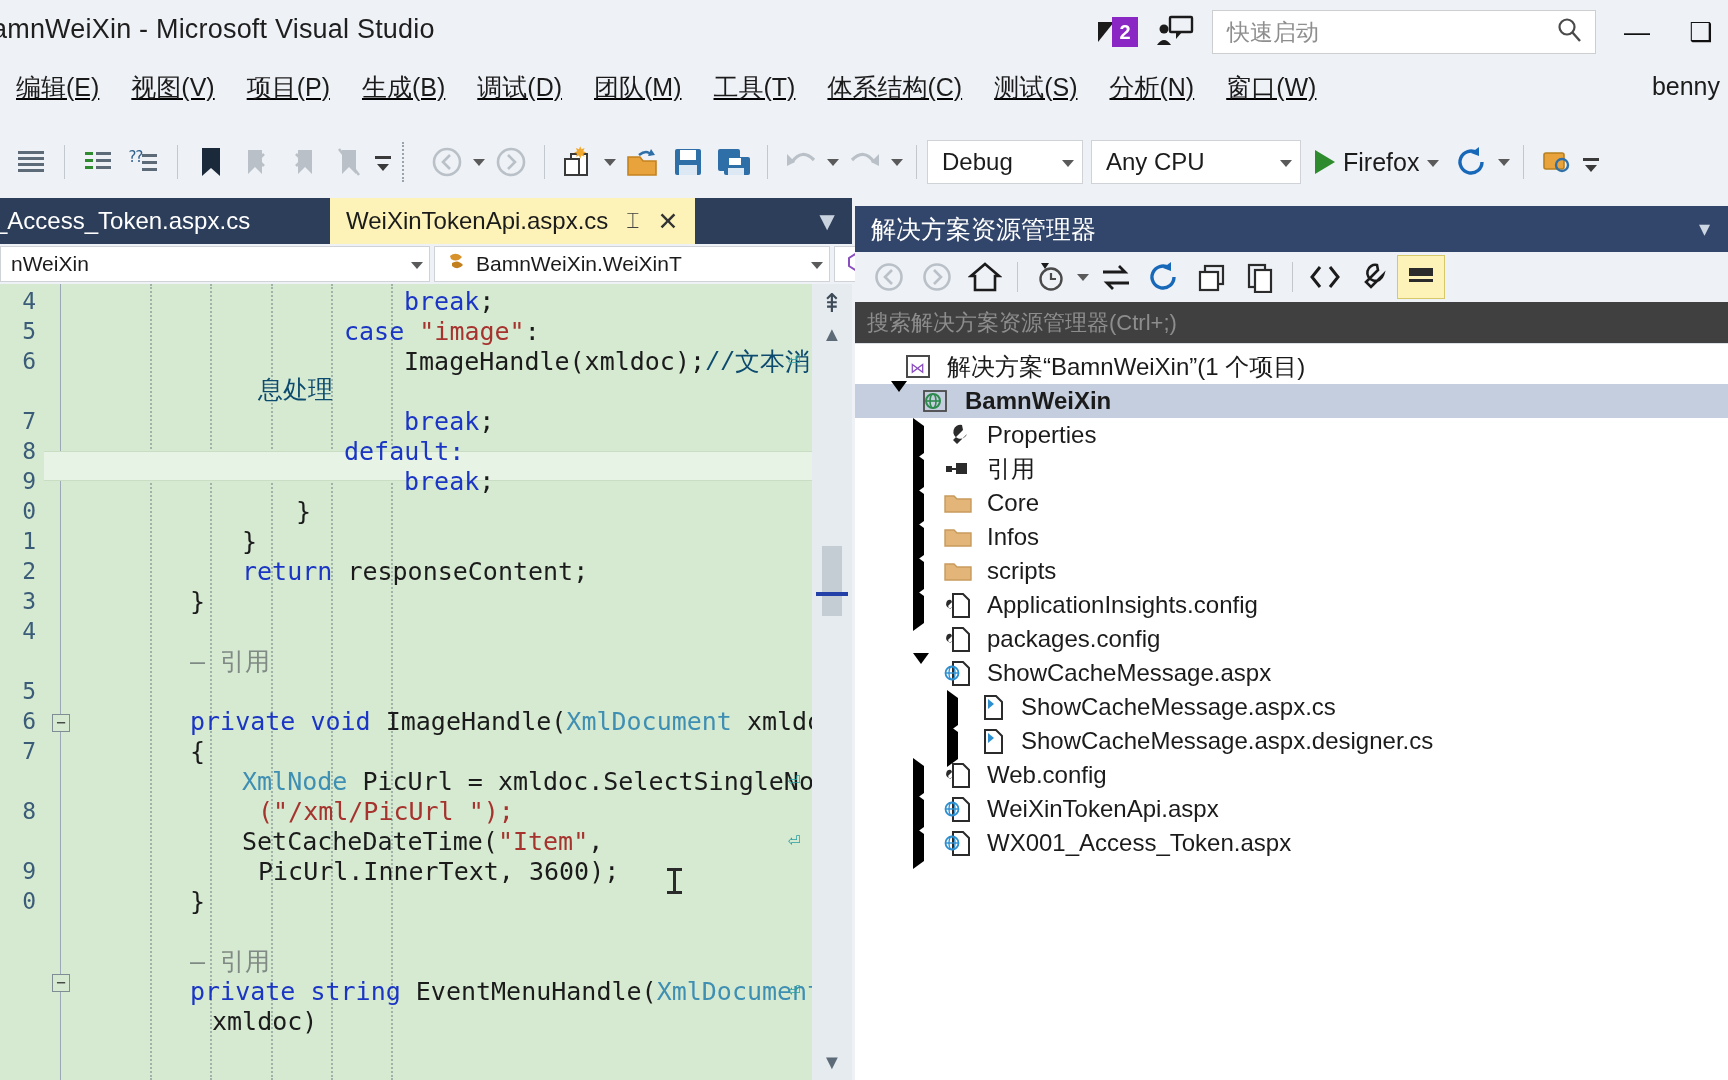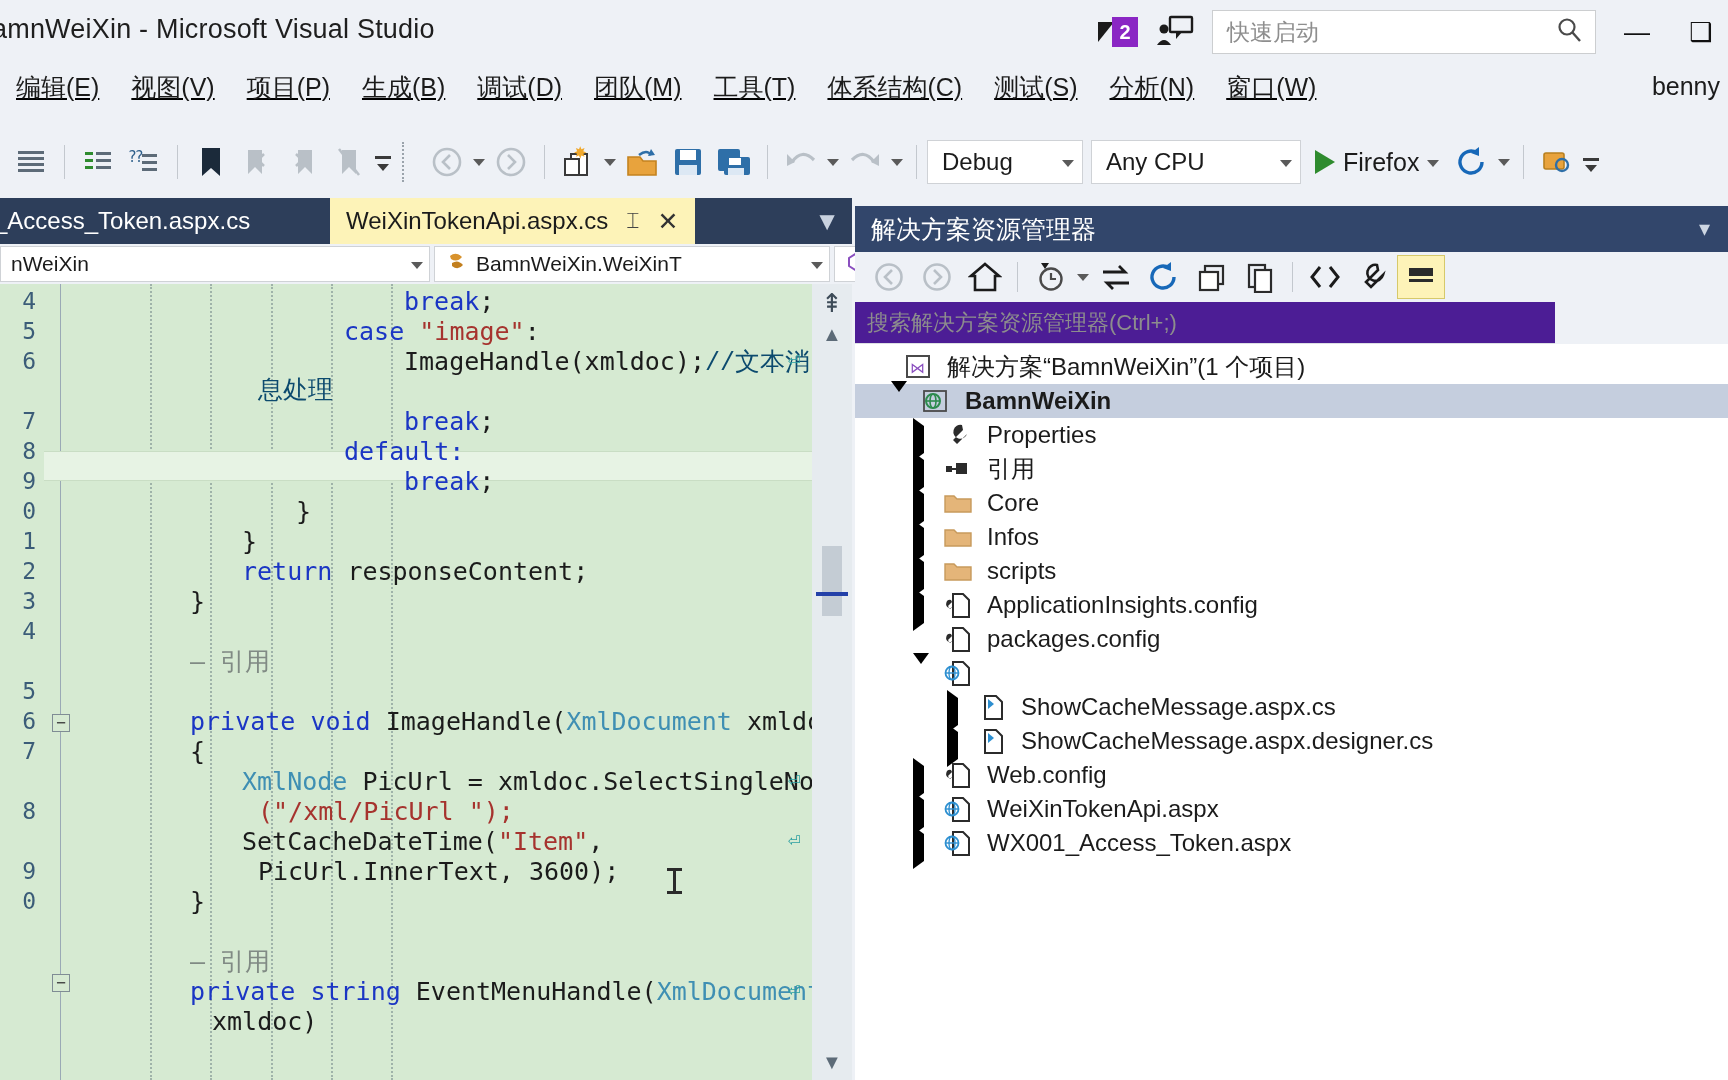--- a/index.html
+++ b/index.html
@@ -185,22 +185,22 @@
   .se-title { font-size: 25px; color: #ffffff; padding-left: 16px; }
   .se-hdr-caret { margin-left: auto; padding-right: 18px; color: #cdd6e3; font-size: 22px; }
   .se-toolbar {
     position: absolute; left: 0; top: 54px; width: 873px; height: 50px;
     background: #eef1f6; display: flex; align-items: center; padding-left: 10px;
   }
   .se-ico { width: 48px; height: 44px; display: flex; align-items: center; justify-content: center; flex: none; }
   .se-sep { width: 1px; height: 30px; background: #c3c8ce; margin: 0 8px; flex: none; }
   .se-ico.active { background: #fdf3b8; border: 1px solid #d6c96a; }
   .se-search {
-    position: absolute; left: 0; top: 104px; width: 700px; height: 42px;
-    background: #4c1d95; border-bottom: 1px solid #dcdfe3;
+    position: absolute; left: 0; top: 104px; width: 873px; height: 42px;
+    background: #404040; border-bottom: 1px solid #dcdfe3;
     display: flex; align-items: center; padding-left: 12px;
   }
   .se-search-ph { font-size: 22px; color: #8d8d8d; }
   .se-tree {
     position: absolute; left: 0; top: 146px; width: 873px; height: 736px;
     background: #ffffff; padding-top: 6px;
   }
   .tree-row {
     position: relative; height: 34px; display: flex; align-items: center;
     font-size: 24px; color: #1b1b1b; white-space: nowrap;
@@ -762,20 +762,21 @@
       <div class="tree-row" style="padding-left:58px">
         <span class="tw-arrow"><span class="tri-down"></span></span>
         <span class="tw-icon">
           <svg width="30" height="28">
               <path d="M10 3 h10 l6 6 v17 H10 Z" fill="#fff" stroke="#2b2b2b" stroke-width="2"></path>
             <circle cx="9" cy="14" r="6.5" fill="none" stroke="#2d8fd0" stroke-width="1.8"></circle>
             <ellipse cx="9" cy="14" rx="3" ry="6.5" fill="none" stroke="#2d8fd0" stroke-width="1.4"></ellipse>
             <line x1="2.5" y1="14" x2="15.5" y2="14" stroke="#2d8fd0" stroke-width="1.4"></line>
             </svg>
         </span>
+        <span>ShowCacheMessage.aspx</span>
       </div>
 
       <div class="tree-row" style="padding-left:92px">
         <span class="tw-arrow"><span class="tri-right"></span></span>
         <span class="tw-icon">
           <svg width="30" height="28">
               <path d="M8 3 h11 l6 6 v17 H8 Z" fill="#fff" stroke="#2b2b2b" stroke-width="2"></path>
             <path d="M11 6 l6 5 l-6 5 Z" fill="#2d8fd0"></path>
             </svg>
         </span>

